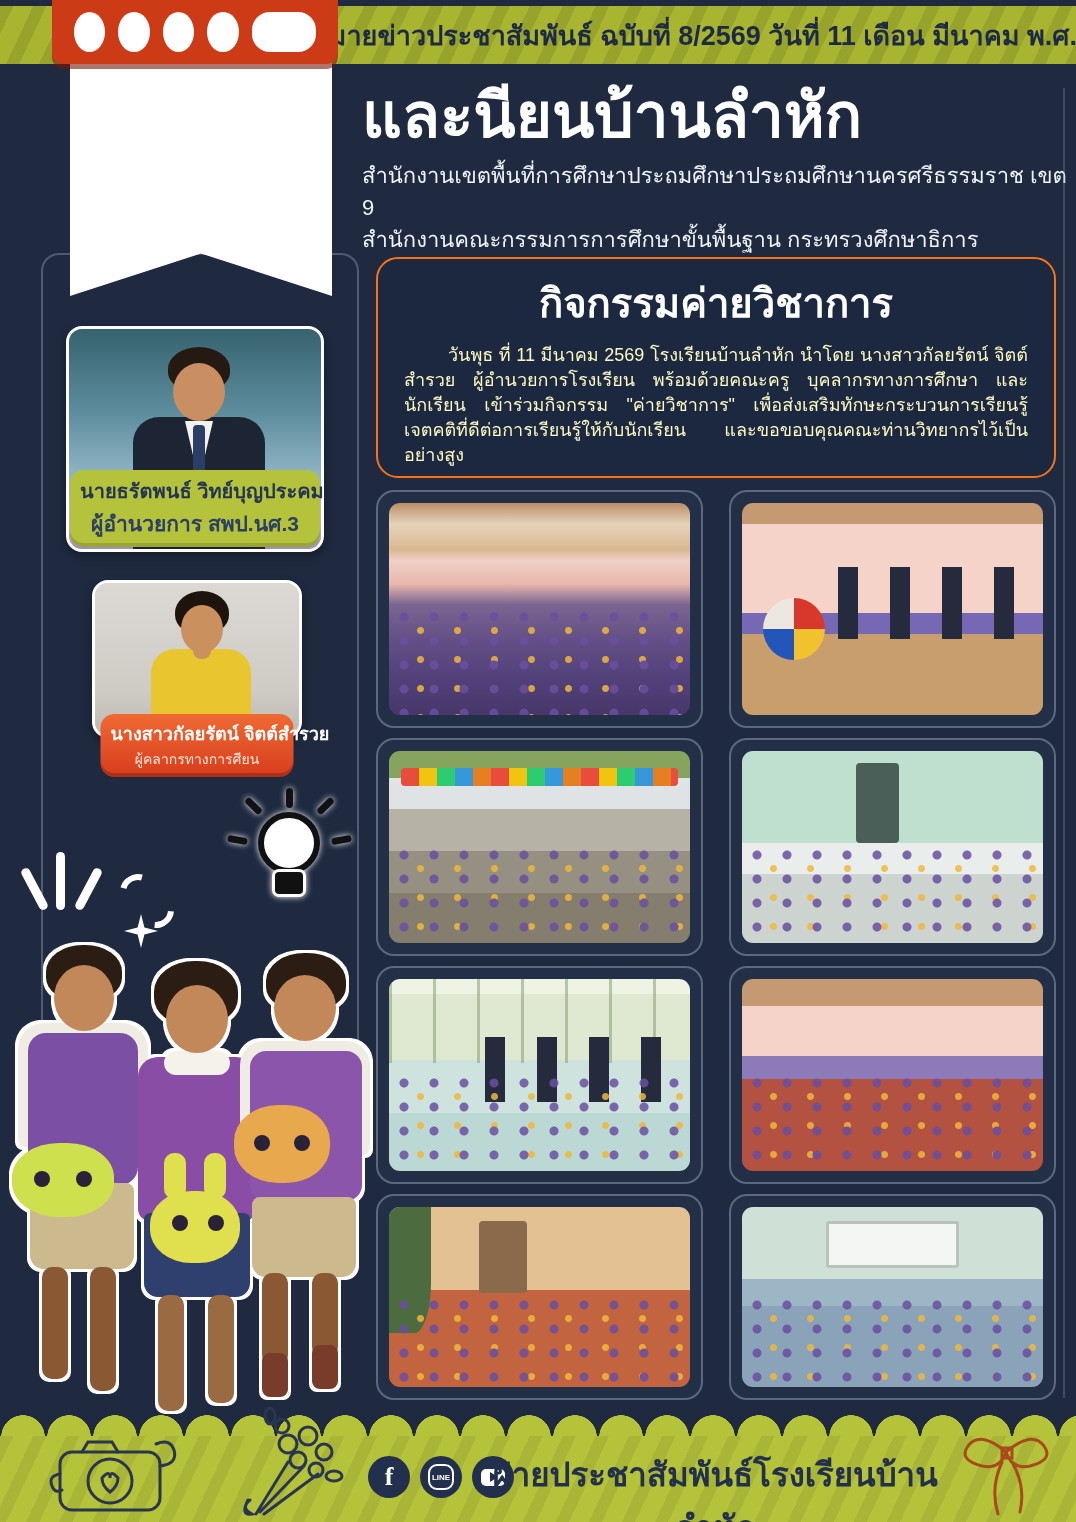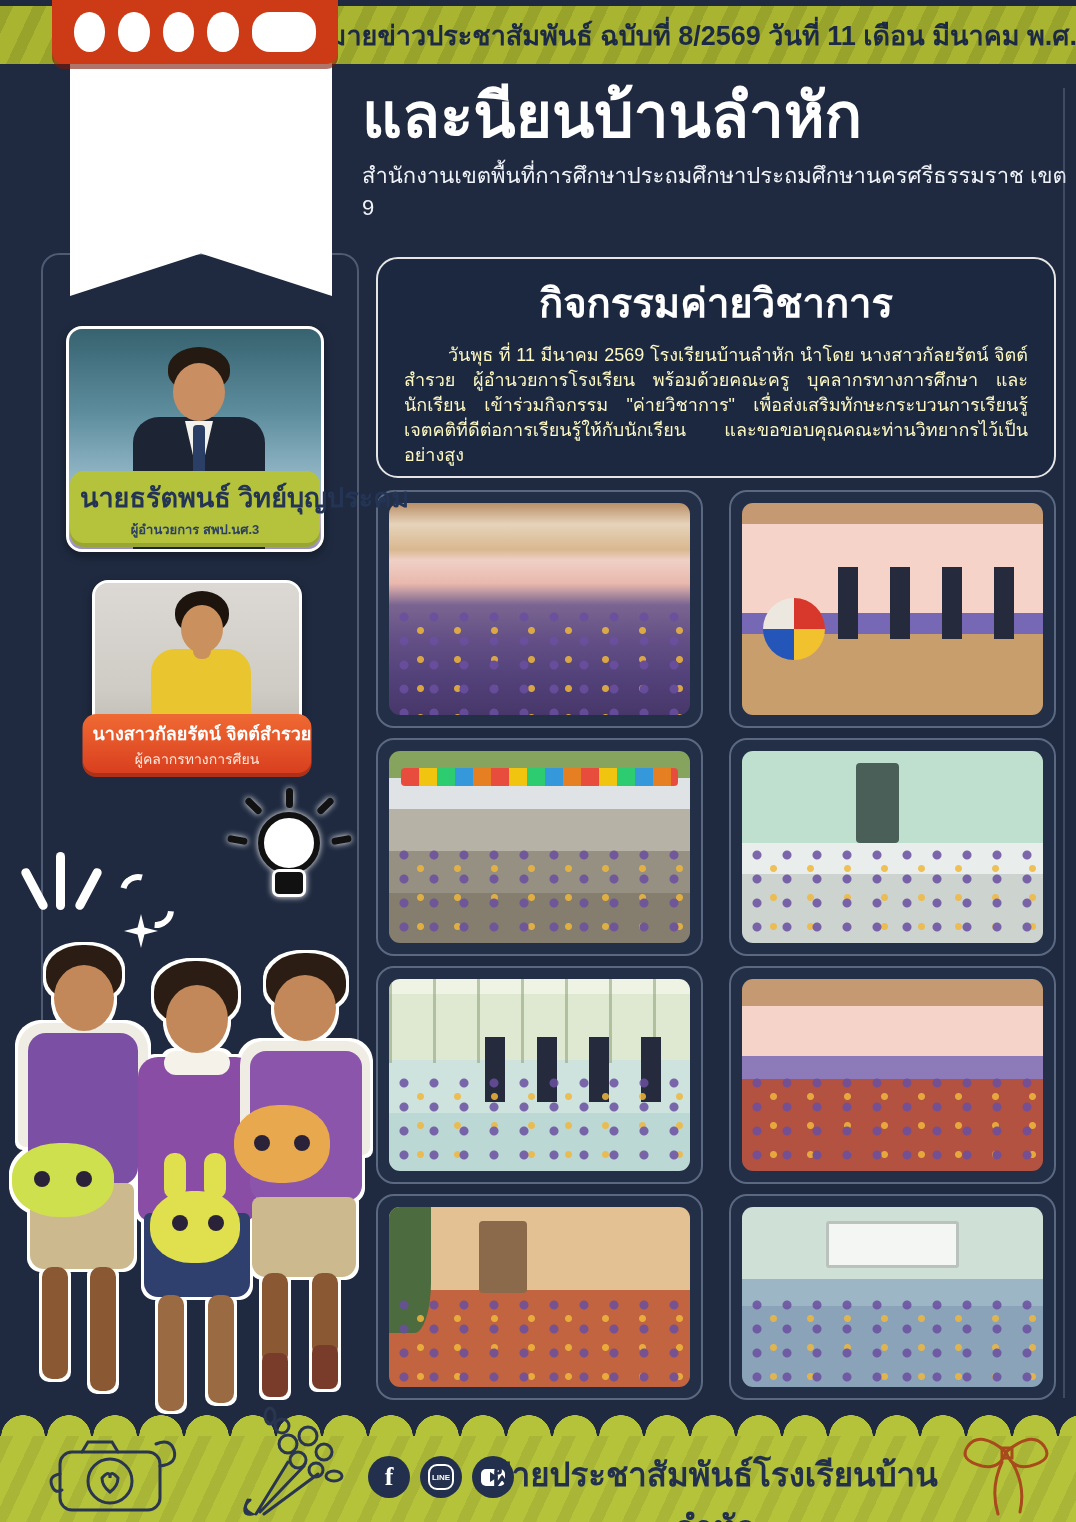--- a/index.html
+++ b/index.html
@@ -63,30 +63,30 @@
   
   .w-hair { left:80px; top:8px; width:54px; height:44px; background:#1d140e; border-radius:50% 50% 46% 46%; }
   .w-face { left:86px; top:22px; width:42px; height:48px; background:#ca915f; border-radius:50%; }
   .w-blouse { left:56px; top:66px; width:100px; height:92px; background:#e9c52f; border-radius:24px 24px 0 0; }
   .w-neck { left:98px; top:62px; width:18px; height:14px; background:#ca915f; border-radius:0 0 8px 8px; }
 
   .name-pill { position:absolute; left:50%; transform:translateX(-50%); text-align:center;
     border-radius:14px; padding:5px 10px 7px; z-index:3; white-space:nowrap; }
   .pill-green { bottom:2px; width:250px; background:#b5c33c;
     box-shadow:inset 0 -4px 0 rgba(0,0,0,.15); }
-  .pill-green .nm { font-size:27px; font-weight:800; color:#233455; }
-  .pill-green .tt { font-size:13px; font-weight:600; color:#2c4063; }
-  .pill-orange { bottom:-42px; width:229px; background:linear-gradient(180deg,#ef6a33,#d83c1d);
+  .pill-green .nm { font-size:20px; font-weight:800; color:#233455; }
+  .pill-green .tt { font-size:21px; font-weight:600; color:#2c4063; }
+  .pill-orange { bottom:-42px; width:193px; background:linear-gradient(180deg,#ef6a33,#d83c1d);
     box-shadow:inset 0 -4px 0 rgba(0,0,0,.2); }
   .pill-orange .nm { font-size:18px; font-weight:800; color:#fff; }
   .pill-orange .tt { font-size:14px; font-weight:500; color:#ffe9dd; }
 
   
   .article-panel { position:absolute; left:376px; top:257px; width:680px; height:221px;
-    background:#1c2840; border:2px solid #e5e5e5; border-radius:22px; overflow:hidden; }
+    background:#1c2840; border:2px solid #f97316; border-radius:22px; overflow:hidden; }
   .headline { margin-top:12px; text-align:center; font-size:40px; font-weight:800; color:#ffffff; }
   .article-body { margin:8px 26px 0; font-size:18px; line-height:25px; color:#fef9c3;
     text-align:justify; text-indent:44px; }
 
   
   .grid { position:absolute; left:376px; top:490px; width:680px; z-index:2;
     display:grid; grid-template-columns:1fr 1fr; grid-template-rows:238px 218px 218px 206px;
     gap:10px 26px; }
   .pcard { background:#232f47; border:2px solid #5a6880; border-radius:18px; padding:11px; }
   .ph { position:relative; width:100%; height:100%; border-radius:11px; overflow:hidden; }
@@ -178,20 +178,21 @@
     <div class="dot"></div>
     <div class="dot-wide"></div>
   </div>
 
   <div class="ribbon">
   </div>
 
   <div class="school-title">และนียนบ้านลำหัก</div>
   <div class="subtitles">
     <div>สำนักงานเขตพื้นที่การศึกษาประถมศึกษาประถมศึกษานครศรีธรรมราช เขต 9</div>
+    <div>สำนักงานคณะกรรมการการศึกษาขั้นพื้นฐาน กระทรวงศึกษาธิการ</div>
   </div>
 
   <div class="sidebar-outline"></div>
   <div class="right-guide"></div>
 
   <div class="dir-card card1">
     <div class="photo-area" aria-label="นายธรัตพนธ์ วิทย์บุญประคม">
       <div class="fig m-suit"></div>
       <div class="fig m-shirt"></div>
       <div class="fig m-tie"></div>

